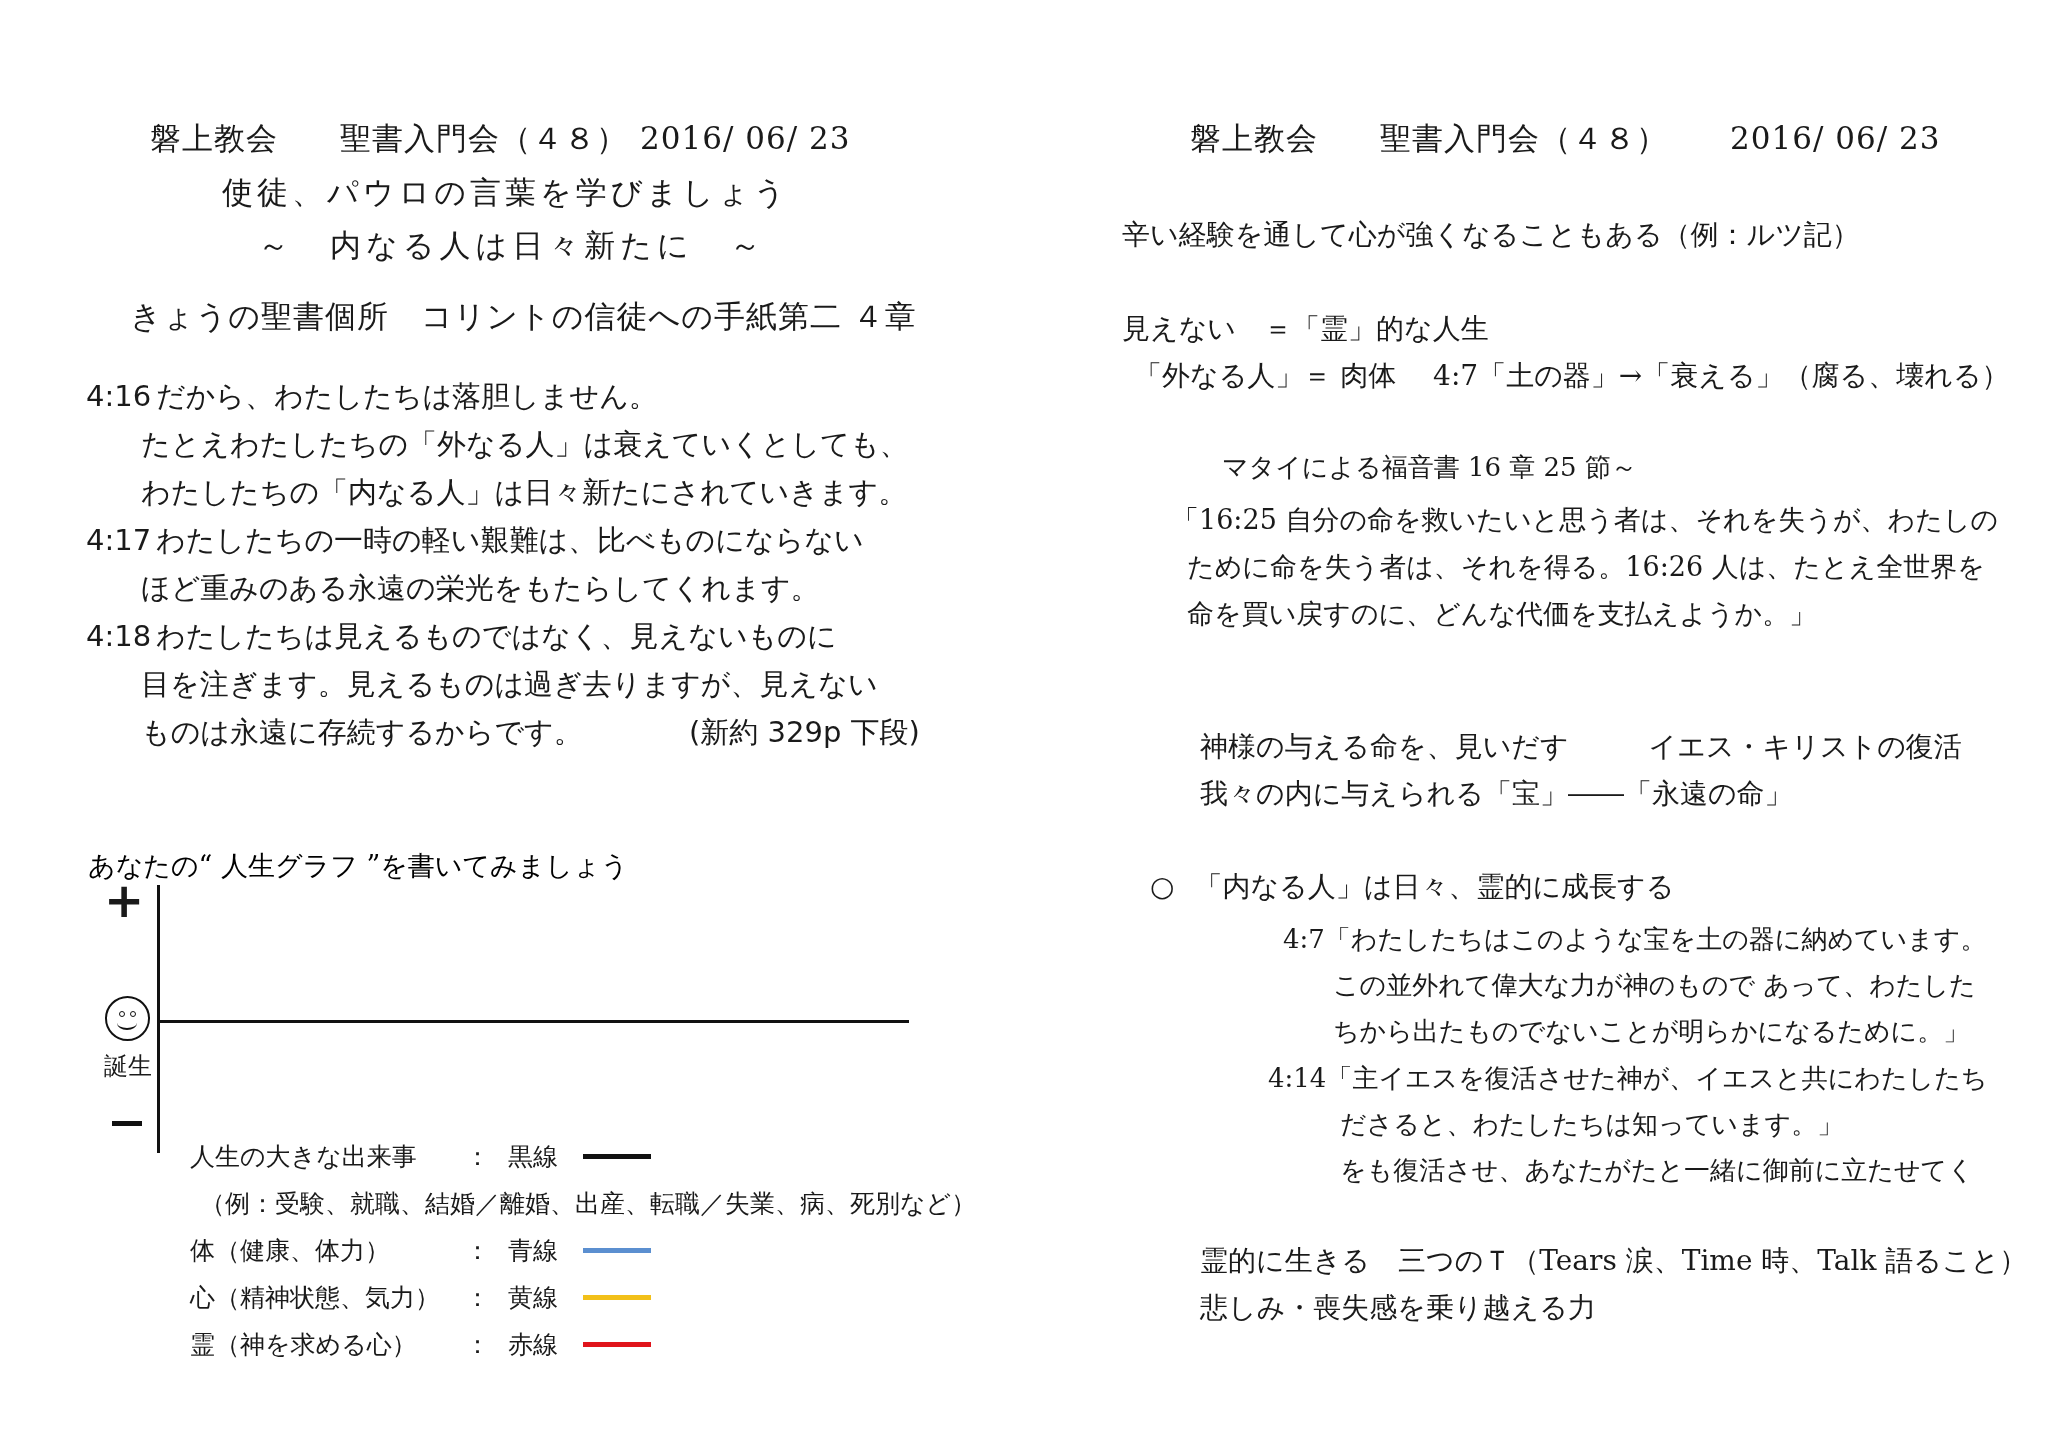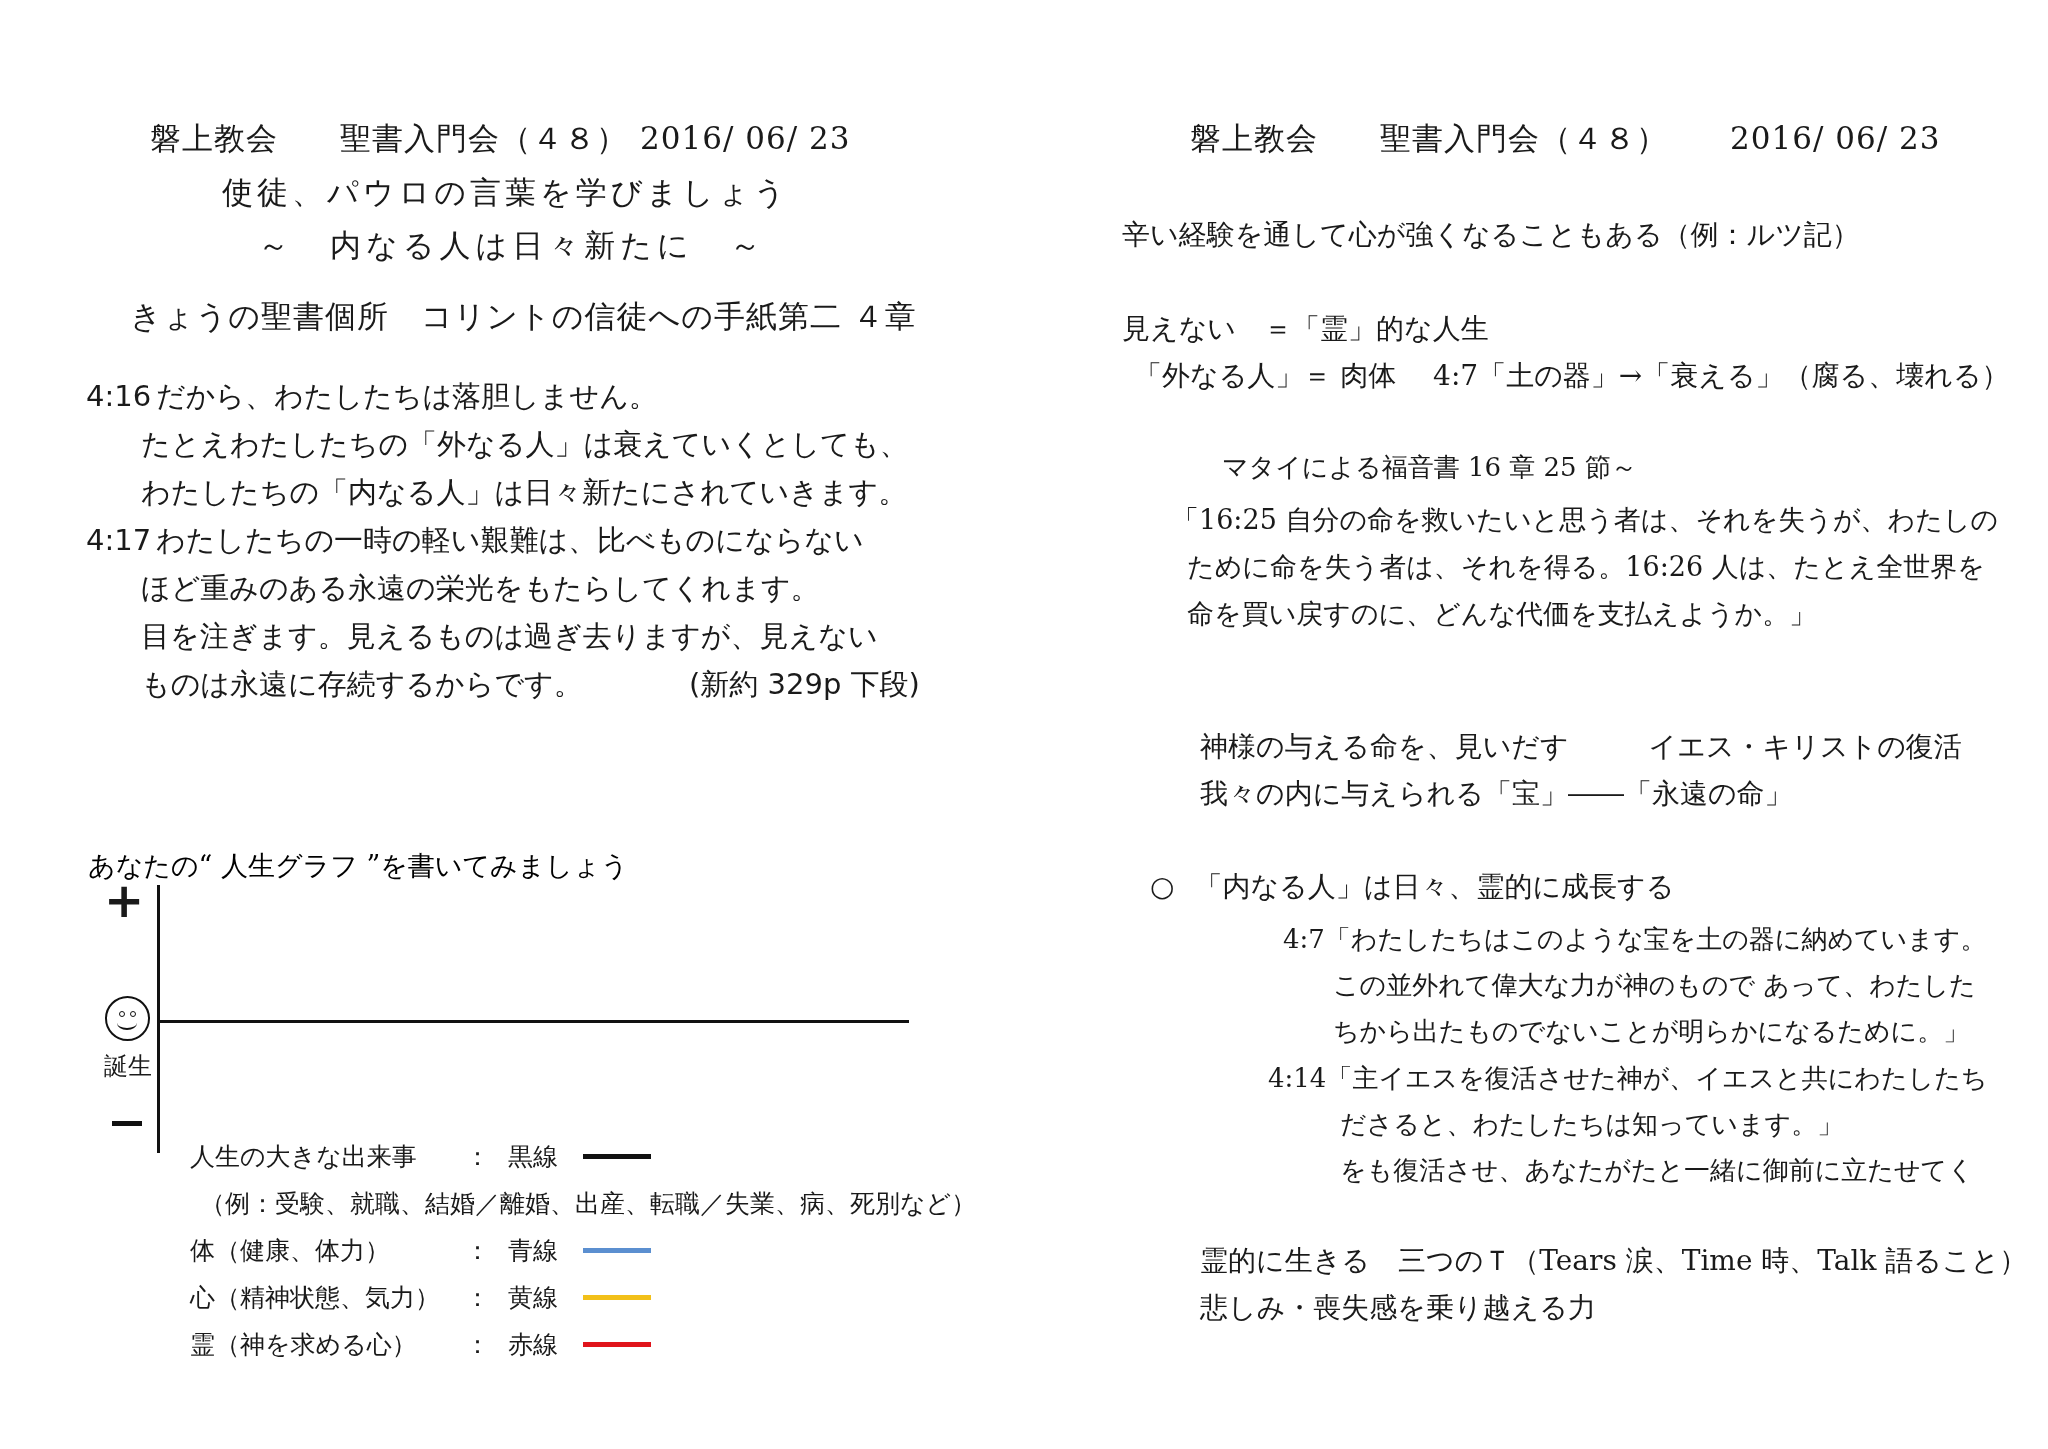--- a/index.html
+++ b/index.html
@@ -65,20 +65,21 @@
   <div class="abs l-title1 gothic">使徒、パウロの言葉を学びましょう</div>
   <div class="abs l-title2 gothic">～　内なる人は日々新たに　～</div>
   <div class="abs l-passage gothic">きょうの聖書個所　コリントの信徒への手紙第二 ４章</div>
 
   <div class="abs verses gothic">
     <div class="verse-line"><span class="verse-ref">4:16</span><span>だから、わたしたちは落胆しません。</span></div>
     <div class="verse-line indent">たとえわたしたちの「外なる人」は衰えていくとしても、</div>
     <div class="verse-line indent">わたしたちの「内なる人」は日々新たにされていきます。</div>
     <div class="verse-line"><span class="verse-ref">4:17</span><span>わたしたちの一時の軽い艱難は、比べものにならない</span></div>
     <div class="verse-line indent">ほど重みのある永遠の栄光をもたらしてくれます。</div>
+    <div class="verse-line"><span class="verse-ref">4:18</span><span>わたしたちは見えるものではなく、見えないものに</span></div>
     <div class="verse-line indent">目を注ぎます。見えるものは過ぎ去りますが、見えない</div>
     <div class="verse-line indent" style="position:relative"><span>ものは永遠に存続するからです。</span><span class="cite">(新約 329p 下段)</span></div>
   </div>
 
   <div class="abs graph-prompt mincho">あなたの“ 人生グラフ ”を書いてみましょう</div>
   <div class="abs plus gothic">+</div>
   <div class="y-axis"></div>
   <div class="x-axis"></div>
   <div class="smiley">
     <span class="eye l"></span>

